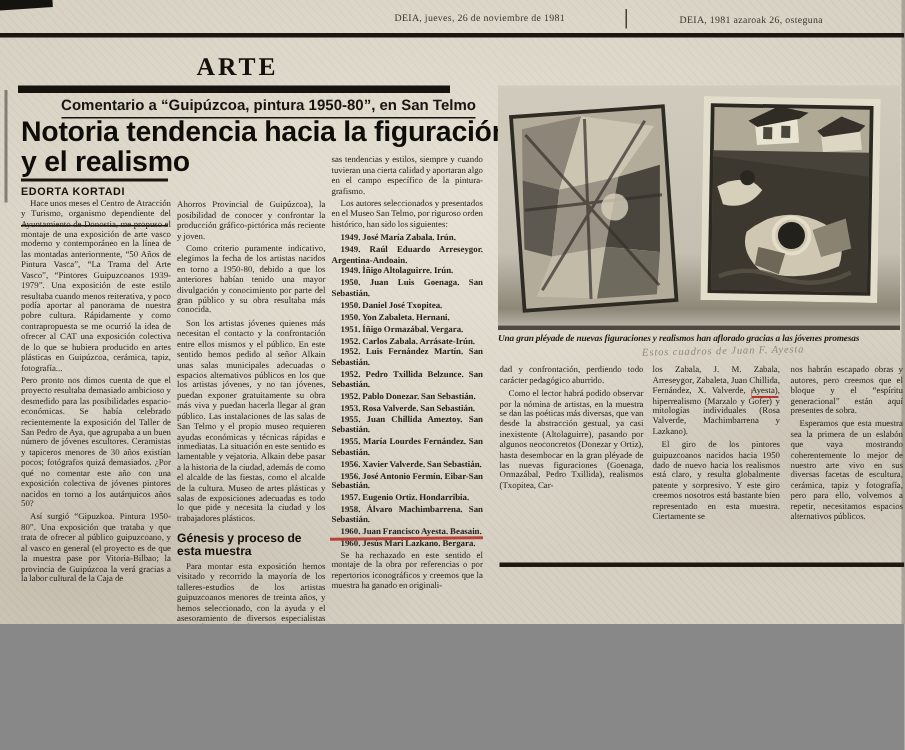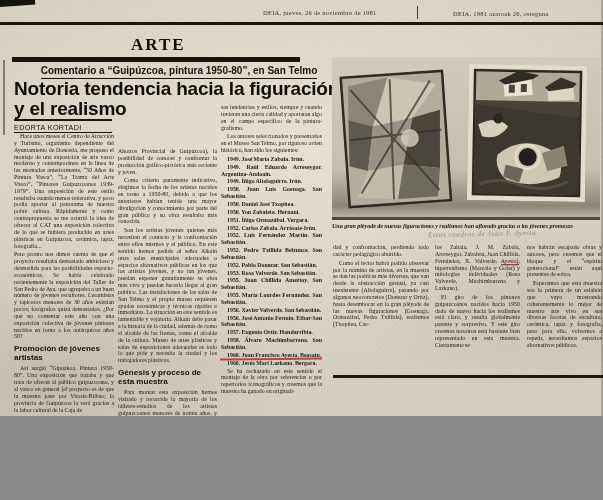--- a/index.html
+++ b/index.html
@@ -15,21 +15,21 @@
   .hdr-date{position:absolute;font-size:6.6px;color:#3c362c;letter-spacing:.2px;white-space:nowrap;}
   .hdr-rule{position:absolute;left:0;top:22px;width:603px;height:3px;background:#1a1712;}
   .corner-mark{position:absolute;left:-5px;top:-3px;width:40px;height:9px;background:#15130f;transform:rotate(-4deg);}
   .hdr-tick{position:absolute;left:417px;top:6px;width:1.4px;height:13px;background:#453f33;}
   .section-title{position:absolute;left:131px;top:35px;font-size:17px;font-weight:900;letter-spacing:2px;color:#14110c;font-family:"Liberation Serif",serif;}
   .section-bar{position:absolute;left:12px;top:57px;width:288px;height:4.5px;background:#16130e;}
   
   .kicker{position:absolute;left:14px;top:65px;width:330px;font-family:"Liberation Sans",sans-serif;font-weight:bold;font-size:10px;color:#17140f;text-align:center;}
   .kicker span{border-bottom:1.6px solid #17140f;padding-bottom:1.5px;}
   .headline{position:absolute;left:14px;top:79px;width:340px;font-family:Liberation Sans, sans-serif;font-weight:bold;font-size:19px;line-height:1.05;letter-spacing:-.2px;color:#0f0d09;}
-  .byline{position:absolute;left:14px;top:119px;width:98px;border-top:2.2px solid #1a1712;border-bottom:1.2px solid #1a1712;padding:2px 0 0;font-family:"Liberation Sans",sans-serif;font-weight:normal;font-size:7.2px;letter-spacing:.4px;color:#17140f;}
+  .byline{position:absolute;left:14px;top:119px;width:98px;border-top:2.2px solid #1a1712;border-bottom:1.2px solid #1a1712;padding:2px 0 18px;font-family:"Liberation Sans",sans-serif;font-weight:bold;font-size:7.2px;letter-spacing:.4px;color:#17140f;}
   
   .col{position:absolute;text-align:justify;font-size:5.9px;line-height:1.16;color:#27231c;hyphens:auto;-webkit-hyphens:auto;word-spacing:-.2px;}
   .col p{margin:0 0 2px;text-indent:6px;}
   .col p.noindent{text-indent:0;}
   .subhead{font-family:"Liberation Sans",sans-serif;font-weight:bold;font-size:8.1px;line-height:1.12;margin:4px 0 3px;text-align:left;text-indent:0;color:#14110c;}
   .artists div{font-weight:bold;margin:0 0 1px;text-indent:6px;}
   .mark-red{position:relative;}
   .mark-red::after{content:"";position:absolute;left:-1px;top:6.6px;width:101%;height:1.5px;background:#b5342a;transform:rotate(-.6deg);opacity:.9;}
   .red-underline{box-shadow:0 1.3px 0 0 #b5342a;}
   
@@ -105,25 +105,24 @@
         <path d="M12 120 q20 -8 40 0 q26 8 48 -4" stroke="#5a5346" stroke-width="3" fill="none" opacity=".8"></path>
       </svg>
     </div>
   </div>
   <div class="caption">Una gran pléyade de nuevas figuraciones y realismos han aflorado gracias a las jóvenes promesas</div>
   <div class="handnote">Estos cuadros de Juan F. Ayesta</div>
 
   <div class="col" style="left:14px;top:133px;width:100px;">
     <p>Hace unos meses el Centro de Atracción y Turismo, organismo dependiente del Ayuntamiento de Donostia, me propuso el montaje de una exposición de arte vasco moderno y contemporáneo en la línea de las montadas anteriormente, “50 Años de Pintura Vasca”, “La Trama del Arte Vasco”, “Pintores Guipuzcoanos 1939-1979”. Una exposición de este estilo resultaba cuando menos reiterativa, y poco podía aportar al panorama de nuestra pobre cultura. Rápidamente y como contrapropuesta se me ocurrió la idea de ofrecer al CAT una exposición colectiva de lo que se hubiera producido en artes plásticas en Guipúzcoa, cerámica, tapiz, fotografía...</p>
     <p class="noindent">Pero pronto nos dimos cuenta de que el proyecto resultaba demasiado ambicioso y desmedido para las posibilidades espacio-económicas. Se había celebrado recientemente la exposición del Taller de San Pedro de Aya, que agrupaba a un buen número de jóvenes escultores. Ceramistas y tapiceros menores de 30 años existían pocos; fotógrafos quizá demasiados. ¿Por qué no comentar este año con una exposición colectiva de jóvenes pintores nacidos en torno a los autárquicos años 50?</p>
-    <div class="subhead">Promoción de jóvenes artistas</div>
     <p>Así surgió “Gipuzkoa. Pintura 1950-80”. Una exposición que trataba y que trata de ofrecer al público guipuzcoano, y al vasco en general (el proyecto es de que la muestra pase por Vitoria-Bilbao; la provincia de Guipúzcoa la verá gracias a la labor cultural de la Caja de</p>
   </div>
 
-  <div class="col" style="left:118px;top:148px;width:99px;">
+  <div class="col" style="left:118px;top:134px;width:99px;">
     <p class="noindent">Ahorros Provincial de Guipúzcoa), la posibilidad de conocer y confrontar la producción gráfico-pictórica más reciente y joven.</p>
     <p>Como criterio puramente indicativo, elegimos la fecha de los artistas nacidos en torno a 1950-80, debido a que los anteriores habían tenido una mayor divulgación y conocimiento por parte del gran público y su obra resultaba más conocida.</p>
     <p>Son los artistas jóvenes quienes más necesitan el contacto y la confrontación entre ellos mismos y el público. En este sentido hemos pedido al señor Alkain unas salas municipales adecuadas o espacios alternativos públicos en los que los artistas jóvenes, y no tan jóvenes, puedan exponer gratuitamente su obra más viva y puedan hacerla llegar al gran público. Las instalaciones de las salas de San Telmo y el propio museo requieren ayudas económicas y técnicas rápidas e inmediatas. La situación en este sentido es lamentable y vejatoria. Alkain debe pasar a la historia de la ciudad, además de como el alcalde de las fiestas, como el alcalde de la cultura. Museo de artes plásticas y salas de exposiciones adecuadas es todo lo que pide y necesita la ciudad y los trabajadores plásticos.</p>
     <div class="subhead">Génesis y proceso de esta muestra</div>
     <p>Para montar esta exposición hemos visitado y recorrido la mayoría de los talleres-estudios de los artistas guipuzcoanos menores de treinta años, y hemos seleccionado, con la ayuda y el asesoramiento de diversos especialistas (entre los que he de agradecer a Javier Machimbarrena y Maya Aguiriano), obras de las más diver-</p>
   </div>
 
   <div class="col" style="left:221px;top:104px;width:101px;">
     <p class="noindent">sas tendencias y estilos, siempre y cuando tuvieran una cierta calidad y aportaran algo en el campo específico de la pintura-grafismo.</p>
     <p>Los autores seleccionados y presentados en el Museo San Telmo, por riguroso orden histórico, han sido los siguientes:</p>

